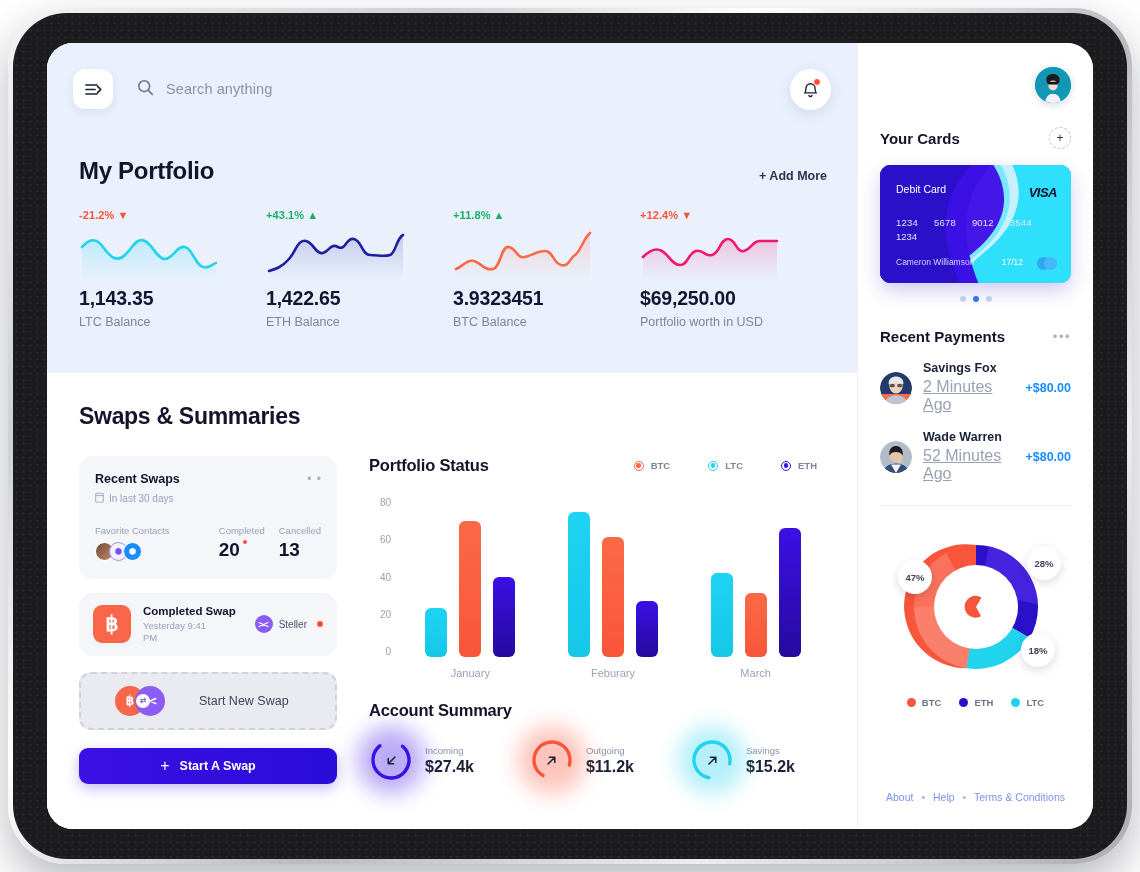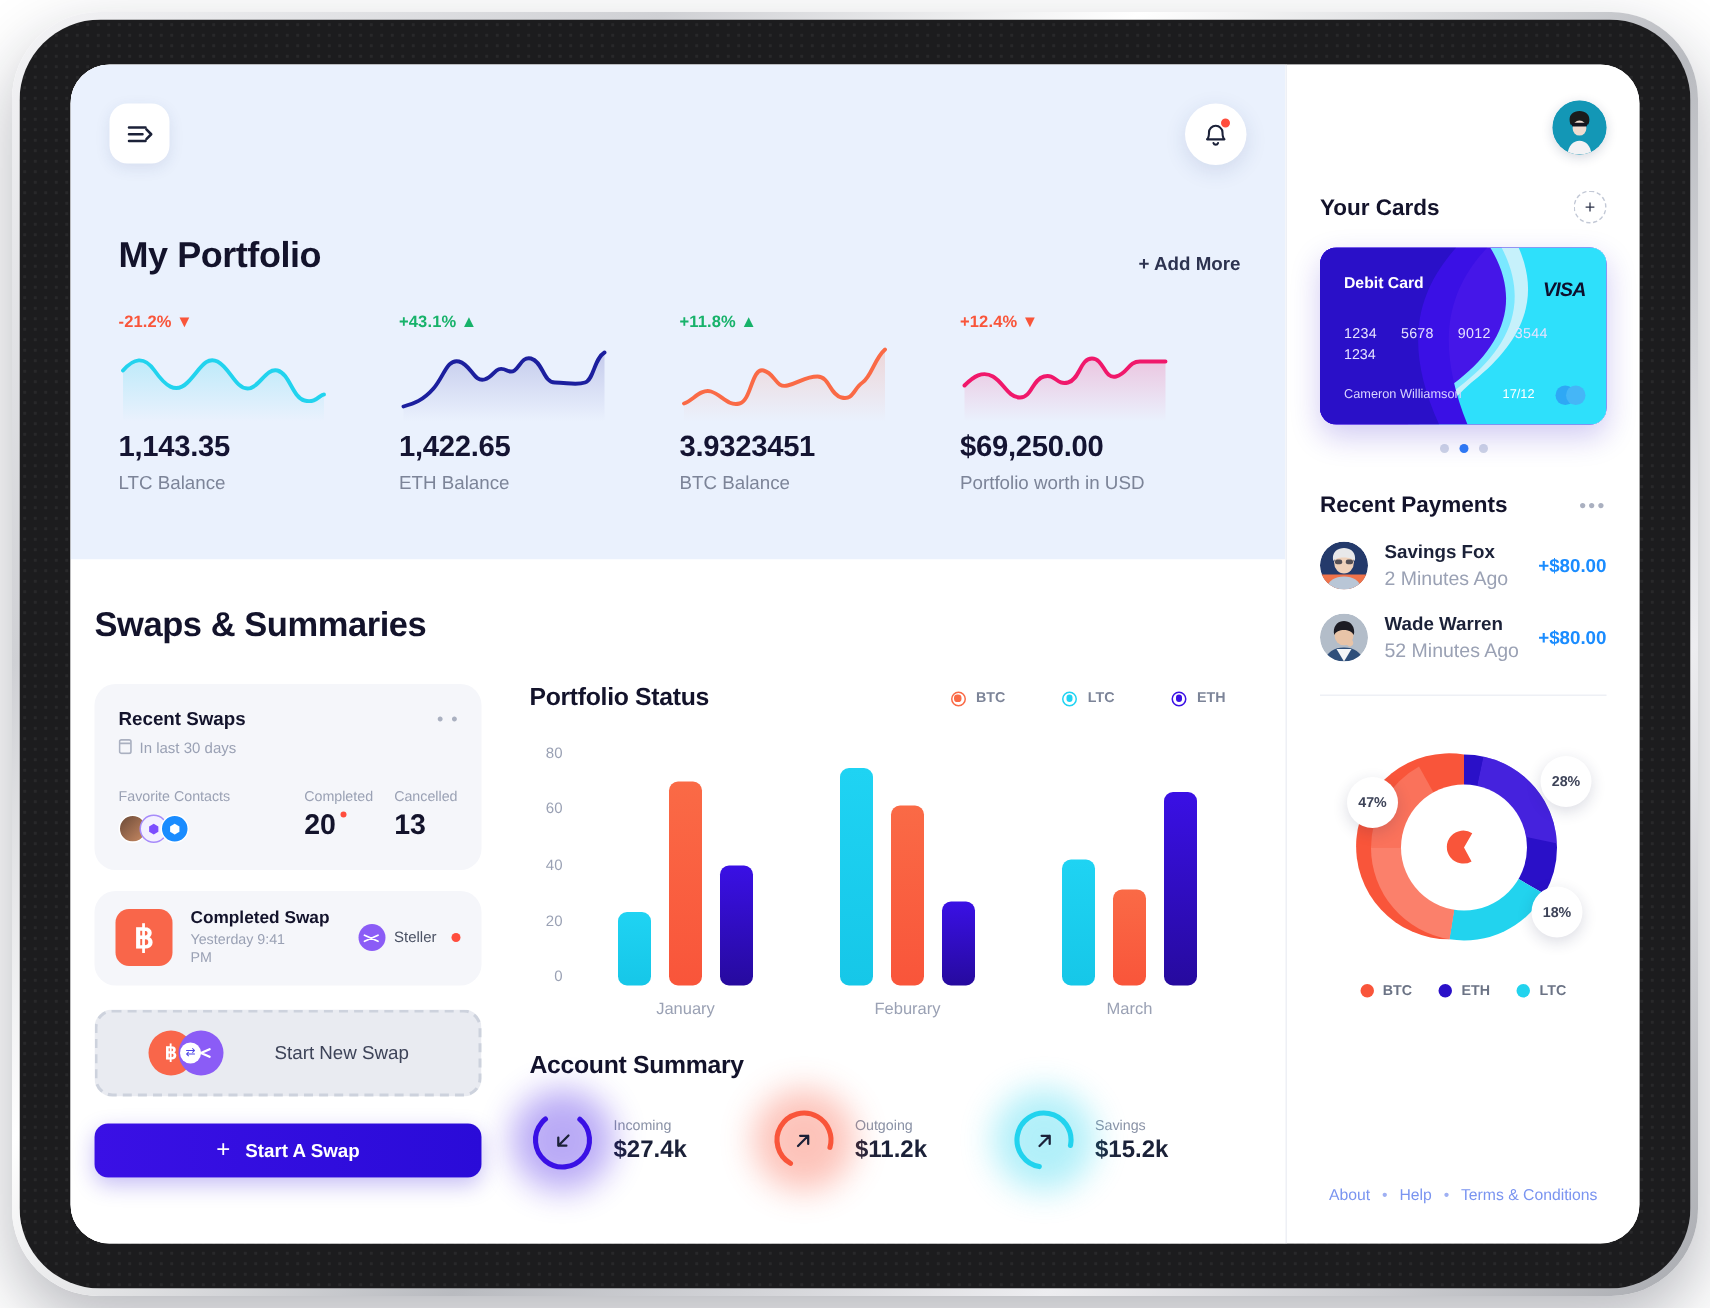--- a/index.html
+++ b/index.html
@@ -85,21 +85,21 @@
 
   #stats { display: flex; margin-top: 24px; }
   .stat { width: 202px; }
   .stat-delta { font-size: 11px; font-weight: 700; letter-spacing:.1px; display:flex; align-items:center; gap:3px;}
   .stat-spark { height: 52px; margin-top: 8px; position: relative; }
   .stat-spark svg { display:block; }
   .stat-value { font-size: 19.5px; font-weight: 700; color: #141432; margin-top: 6px; letter-spacing:-.2px;}
   .stat-label { font-size: 12.5px; color: #7c8498; margin-top: 5px; }
 
   
-  #lower { position:absolute; top:330px; left:0; right:0; bottom:0; background:#fff; padding: 30px 30px 0 16px;}
+  #lower { position:absolute; top:330px; left:0; right:0; bottom:0; background:#fff; padding: 30px 30px 0 32px;}
   h2#swaps-title { font-size: 23px; font-weight:700; color:#13132b; letter-spacing:-.3px; }
 
   #lower-grid { display:flex; margin-top: 26px; gap: 32px; }
   #left-panel { width: 258px; }
 
   .card-soft { background: #f5f6fa; border-radius: 14px; }
 
   #recent-swaps-card { padding: 16px 16px 18px; position:relative; }
   .rs-title { font-size: 12.5px; font-weight: 700; color:#13132b; }
   .rs-sub { font-size: 10px; color: #9aa1b4; margin-top: 6px; display:flex; align-items:center; gap:5px;}
@@ -184,41 +184,41 @@
     box-shadow: 0 2px 8px rgba(20,40,80,.18);
   }
   .sb-head { display:flex; align-items:center; justify-content:space-between; }
   .sb-title { font-size:15px; font-weight:700; color:#13132b;}
   #add-card-btn { width:22px;height:22px;border-radius:50%; border:1.3px dashed #c3c9d6; background:none; cursor:pointer;
     display:flex;align-items:center;justify-content:center; color:#2b3147; font-size:12px;}
   #cards-section { margin-top: 24px; }
 
   #debit-card { margin-top: 16px; height:118px; border-radius:11px; position:relative; overflow:hidden;
     background:#4516e8; box-shadow:0 8px 20px rgba(45,20,200,.22); cursor:pointer;}
-  .cc-name { position:absolute; left:16px; top:18px; font-size:10.5px; font-weight:700; color:#fff;}
+  .cc-name { position:absolute; left:16px; top:18px; font-size:10.5px; font-weight:400; color:#fff;}
   .cc-visa { position:absolute; right:14px; top:20px; font-size:13px; font-weight:800; font-style:italic; color:#0e0e2c; letter-spacing:-.5px;}
   .cc-num { position:absolute; left:16px; top:52px; right:14px; font-size:9.5px; color:#e6e2ff; letter-spacing:.2px;
     display:flex; gap:16px; flex-wrap:wrap;}
   .cc-num2 { position:absolute; left:16px; top:66px; font-size:9.5px; color:#e6e2ff;}
   .cc-holder { position:absolute; left:16px; bottom:16px; font-size:8.5px; color:#d9d4ff;}
   .cc-exp { position:absolute; right:48px; bottom:16px; font-size:8.5px; color:#ffffff;}
   .cc-mc { position:absolute; right:14px; bottom:13px; display:flex;}
   .cc-mc i { width:13px;height:13px;border-radius:50%;background:#2ea8f5; display:block;}
   .cc-mc i:last-child { margin-left:-6px; background:#45b6f7;}
 
   #dots { display:flex; gap:7px; justify-content:center; margin-top: 13px; }
   .dot { width:6px;height:6px;border-radius:50%;background:#cfd6e6; cursor:pointer;}
   .dot.active { background:#2f7df6; }
 
   #payments-section { margin-top: 26px; }
   .pay-dots { color:#aab0c0; font-size:13px; letter-spacing:1.5px; cursor:pointer;}
   .pay-row { display:flex; align-items:center; margin-top: 16px; gap: 11px;}
   .pay-av { width:32px;height:32px;border-radius:50%; overflow:hidden; flex:none; position:relative;}
   .pay-name { font-size:12.5px; font-weight:700; color:#1b2138;}
-  .pay-time { font-size:13px; color:#9aa1b4; margin-top:3px;}
+  .pay-time { font-size:16px; color:#9aa1b4; margin-top:3px;text-decoration:underline;}
   .pay-amt { margin-left:auto; font-size:12.5px; font-weight:700; }
 
   #divider { height:1px; background:#eef0f5; margin-top: 22px;}
 
   #donut-wrap { margin-top: 18px; height: 165px; position:relative; display:flex; align-items:center; justify-content:center;}
   .pct-bubble { position:absolute; width:34px;height:34px;border-radius:50%; background:#fff;
     box-shadow:0 3px 10px rgba(30,40,80,.16); display:flex;align-items:center;justify-content:center;
     font-size:9.5px; font-weight:700; color:#3d4358;}
   #donut-legend { display:flex; justify-content:center; gap:18px; margin-top: 8px;}
   .dl-item { display:flex;align-items:center;gap:6px; font-size:9.5px; color:#6b7385; font-weight:600;}
@@ -239,20 +239,29 @@
   <div id="main-col">
     <div class="top-band"></div>
 
     <div id="topbar">
       <button id="menu-button">
         <svg width="19" height="15" viewBox="0 0 19 15" fill="none">
           <path d="M2 3h11M2 7.5h9M2 12h11" stroke="#1b2138" stroke-width="1.7" stroke-linecap="round"></path>
           <path d="M13.6 4.3l3.2 3.2-3.2 3.2" stroke="#1b2138" stroke-width="1.7" stroke-linecap="round" stroke-linejoin="round"></path>
         </svg>
       </button>
+      <div id="search-wrap">
+        <span>
+          <svg width="17" height="17" viewBox="0 0 17 17" fill="none">
+            <circle cx="7.2" cy="7.2" r="5.4" stroke="#6f7789" stroke-width="1.6"></circle>
+            <path d="M11.3 11.4l4 4" stroke="#6f7789" stroke-width="1.6" stroke-linecap="round"></path>
+          </svg>
+        </span>
+        <input id="search-input" type="text" placeholder="Search anything" style="">
+      </div>
       <button id="bell-button">
         <svg width="17" height="18" viewBox="0 0 17 18" fill="none">
           <path d="M4 7.3a4.5 4.5 0 019 0c0 3.4 1.3 4.6 1.3 4.6H2.7S4 10.7 4 7.3z" stroke="#1b2138" stroke-width="1.4" stroke-linejoin="round"></path>
           <path d="M7 14.4a1.6 1.6 0 003 0" stroke="#1b2138" stroke-width="1.4" stroke-linecap="round"></path>
         </svg>
         <span class="bell-dot"></span>
       </button>
     </div>
 
     <div id="portfolio">

